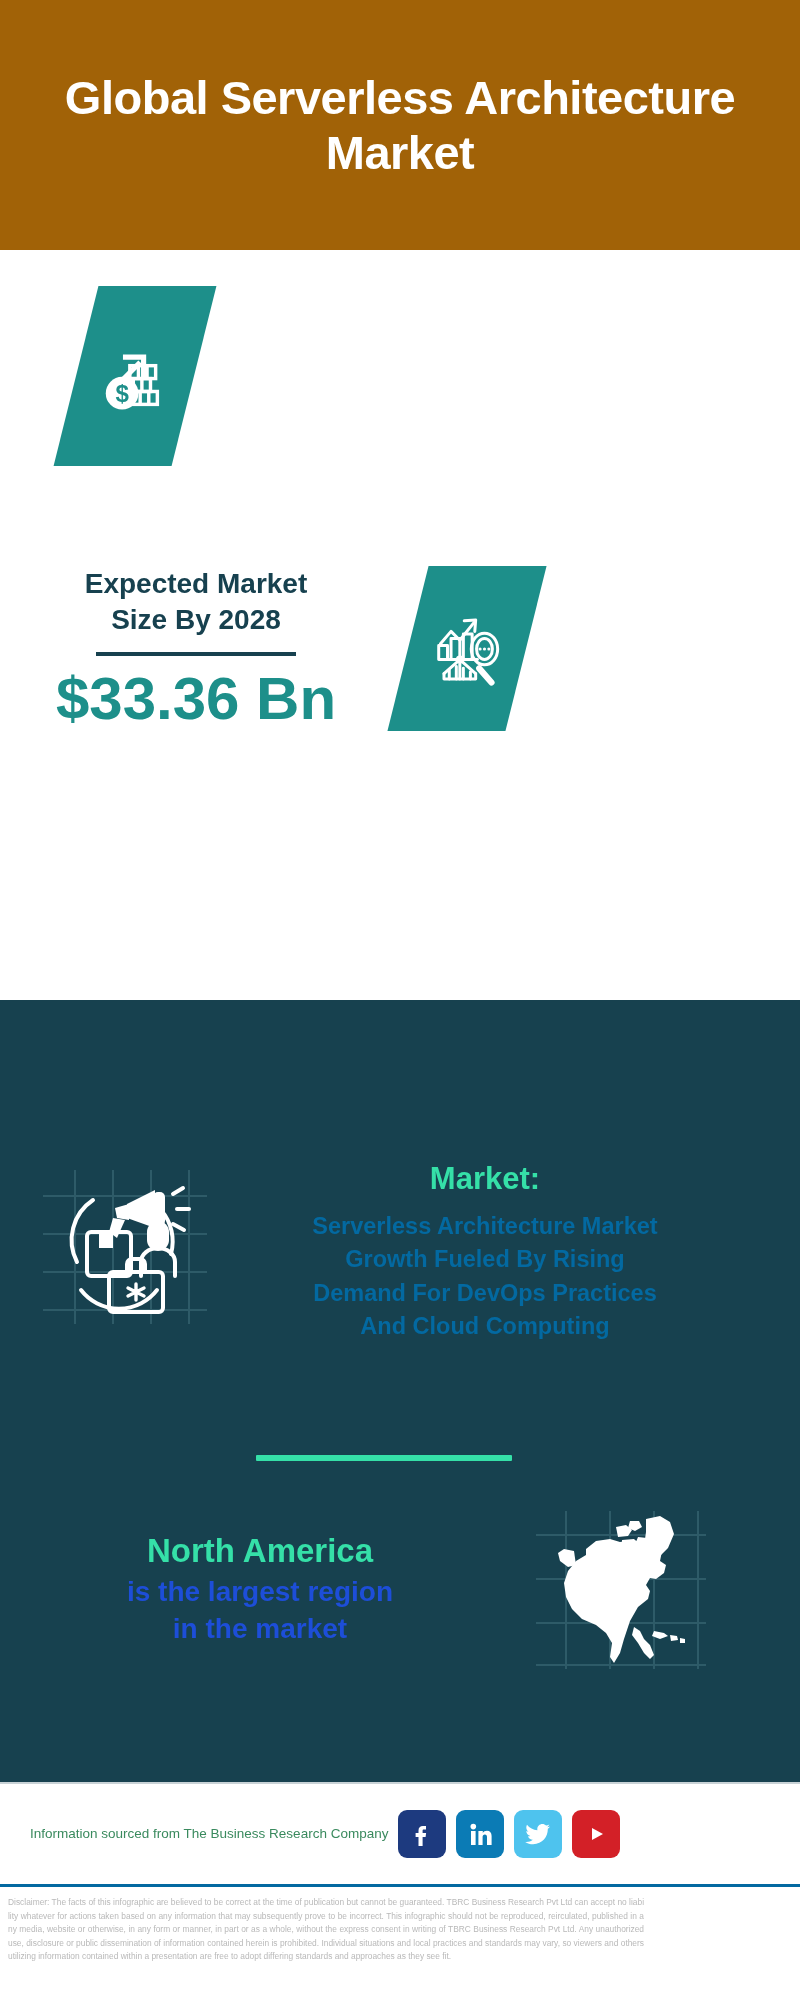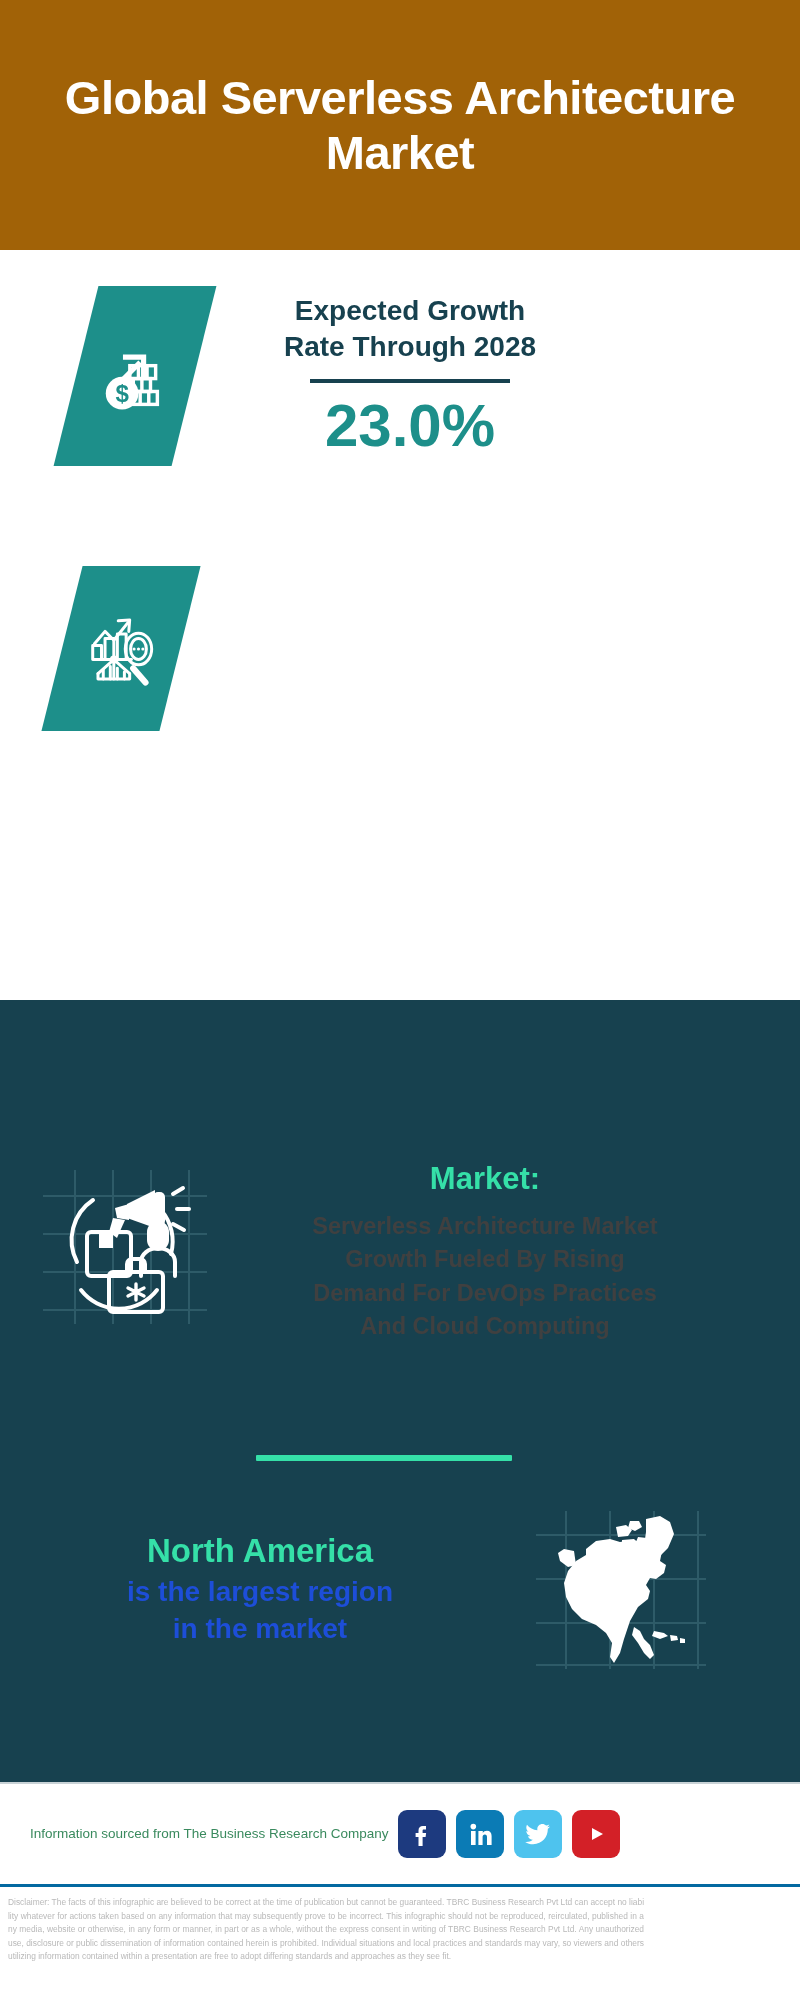--- a/index.html
+++ b/index.html
@@ -92,21 +92,21 @@
   .driver-icon-wrap{
     position:relative;width:180px;height:170px;margin-left:35px;flex:0 0 auto;
   }
   .driver-text{
     margin-left:10px;width:520px;display:flex;flex-direction:column;align-items:center;
   }
   .driver-heading{
     color:#35e0a8;font-weight:bold;font-size:31px;line-height:1.1;text-align:center;
   }
   .driver-body{
-    color:#404040;font-weight:bold;font-size:23.5px;line-height:1.42;
+    color:#0369a1;font-weight:bold;font-size:23.5px;line-height:1.42;
     text-align:center;margin-top:14px;white-space:pre-line;
   }
   .mint-rule{
     position:absolute;left:256px;top:1455px;width:256px;height:6px;
     background:#35e0a8;border-radius:1px;
   }
 
   
   #region-block{
     position:absolute;left:0;top:1505px;width:800px;
@@ -176,29 +176,29 @@
             <rect x="46" y="68" width="30" height="15"></rect>
             <path d="M54 38 v15 M64 38 v15"></path>
             <path d="M48 53 v15 M58 53 v15"></path>
             <path d="M56 68 v15 M66 68 v15"></path>
           </g>
 
           <circle cx="35" cy="70" r="19" fill="#ffffff"></circle>
           <text x="35" y="80" font-size="28" font-weight="bold" text-anchor="middle" fill="#1d8f8a" font-family="Liberation Sans, sans-serif">$</text>
         </svg>
       </div>
+    </div>
+
+    <div class="stat" id="stat-size">
       <div class="stat-text">
-        <div class="stat-label">Expected Growth
-Rate Through 2028</div>
+        <div class="stat-label">Expected Market
+Size By 2028</div>
         <div class="rule"></div>
-        <div class="stat-value">23.0%</div>
-      </div>
-    </div>
-
-    <div class="stat" id="stat-size">
+        <div class="stat-value">$33.36 Bn</div>
+      </div>
       <div class="para">
         <svg width="88" height="88" viewBox="0 0 100 100" fill="none" aria-hidden="true">
           <g stroke="#ffffff" stroke-width="3.4" fill="none" stroke-linecap="round" stroke-linejoin="round">
 
             <path d="M20 44 L32 30 L42 40 L58 20"></path>
             <path d="M47 18 L60 17 L59 30"></path>
 
             <rect x="18" y="46" width="10" height="16"></rect>
             <rect x="32" y="38" width="10" height="24"></rect>
             <rect x="46" y="33" width="10" height="29"></rect>

